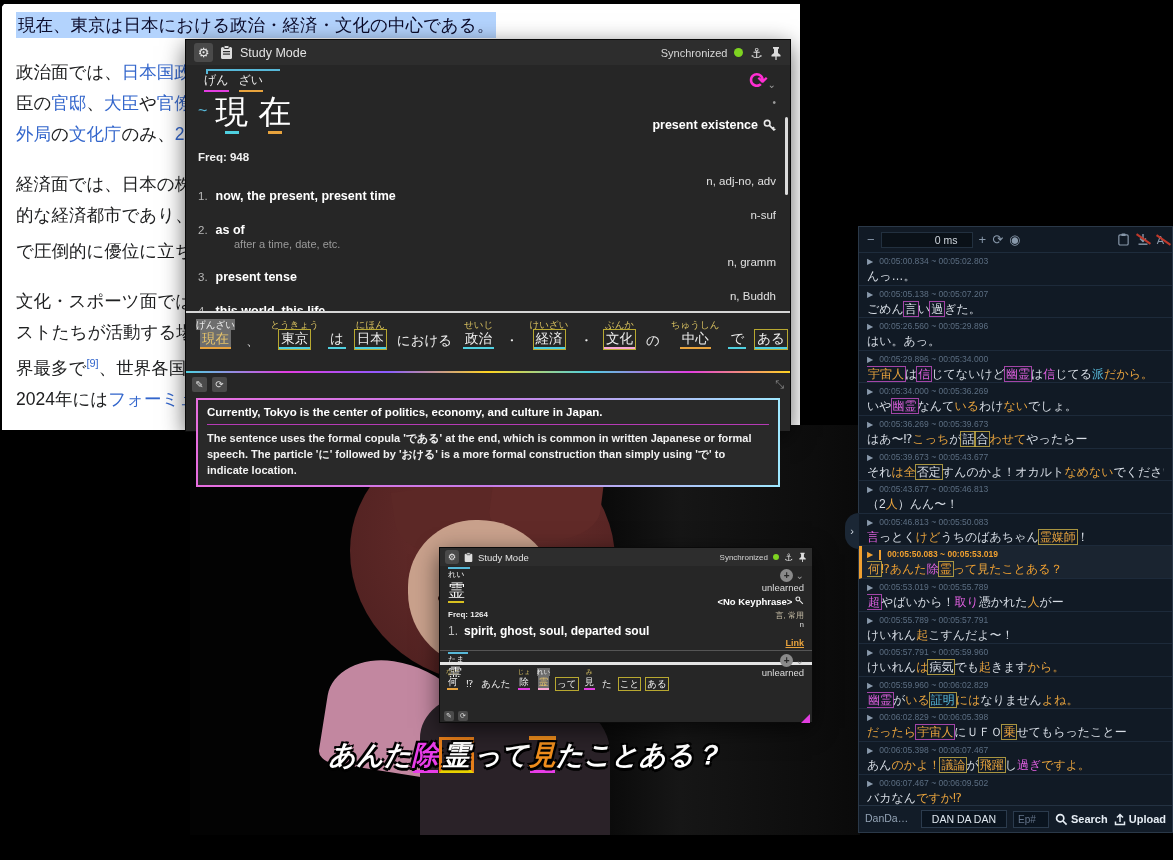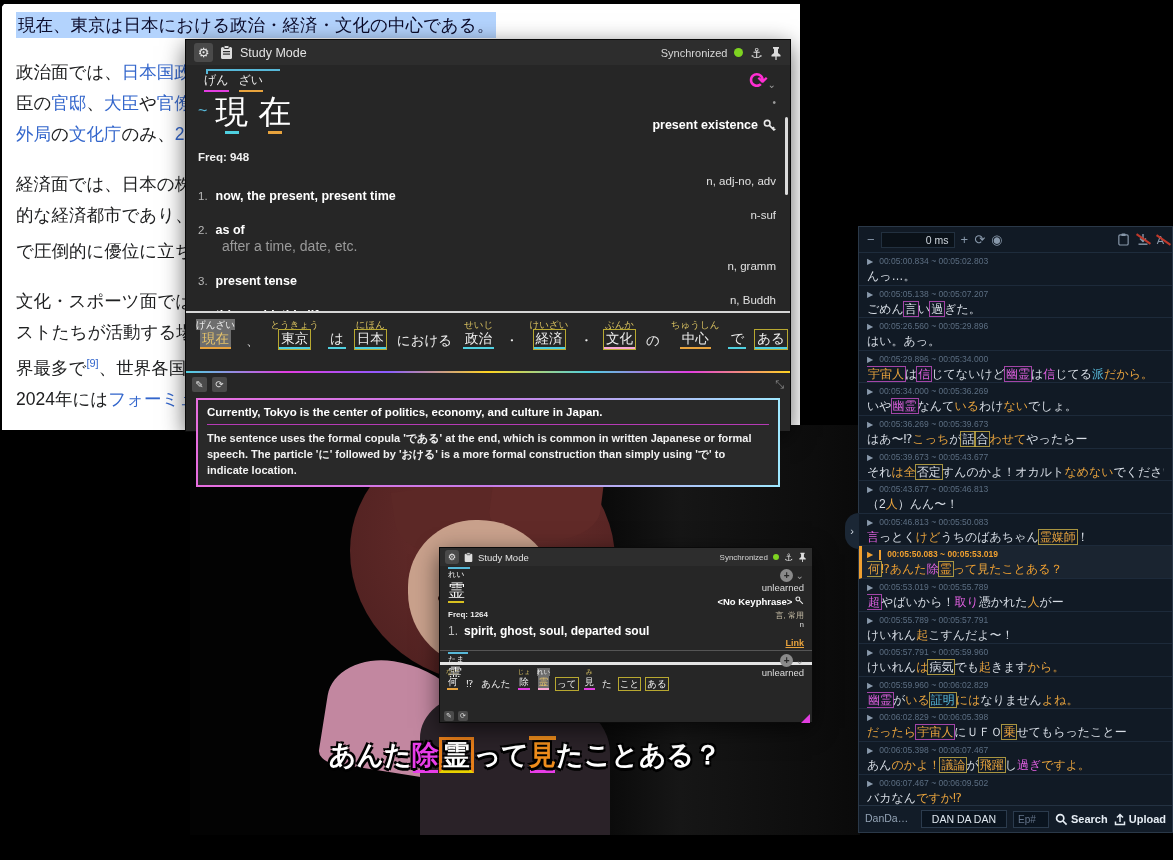--- a/index.html
+++ b/index.html
@@ -46,21 +46,21 @@
   .freq{position:absolute;left:12px;top:86px;font-size:11.5px;font-weight:bold;color:#f0f0f0;}
   .p1right{position:absolute;right:14px;top:6px;text-align:right;}
   .syncicon{color:#ff2ed2;font-size:22px;font-weight:bold;line-height:20px;}
   .smallchev{color:#9a9a9a;font-size:10px;}
   .keyphrase{margin-top:8px;font-size:12.5px;font-weight:bold;color:#fff;display:flex;align-items:center;gap:5px;justify-content:flex-end;}
   .vscroll{position:absolute;right:2px;top:52px;width:3px;height:78px;background:#dcdcdc;border-radius:2px;}
   .defs{position:absolute;left:12px;right:14px;top:104px;height:142px;overflow:hidden;}
   .defpos{text-align:right;font-size:11.5px;color:#e0e0e0;margin-top:6px;}
   .defline{font-size:12.5px;font-weight:bold;color:#fff;margin-top:2px;}
   .defnum{color:#b8b8b8;font-weight:normal;margin-right:8px;font-size:11.5px;}
-  .defsub{font-size:14px;color:#9a9a9a;margin-left:24px;margin-top:1px;}
+  .defsub{font-size:11px;color:#9a9a9a;margin-left:36px;margin-top:1px;}
 
   .sentdivider{height:2px;background:#d6d6d6;}
   .sentarea{padding:6px 10px 4px;height:48px;overflow:hidden;white-space:nowrap;}
   .tok{display:inline-flex;flex-direction:column;align-items:center;margin-right:9px;vertical-align:bottom;}
   .tok .furi{font-size:9.5px;color:#d8c060;line-height:11px;min-height:11px;}
   .tok .tb{font-size:13.5px;color:#eee;line-height:17px;padding:0 2px;}
   .tok.sel .tb{background:#6e6e6e;color:#e8c46a;}
   .tok.sel .furi{background:#6e6e6e;color:#f2f2f2;}
   .bx-y{outline:1px solid #b8a830;}
   .c-w{color:#eeeeee;} .c-o{color:#e8a33d;} .c-m{color:#e060e0;} .c-c{color:#57b8d8;}
@@ -84,21 +84,21 @@
   .hair{position:absolute;left:160px;top:8px;width:265px;height:250px;background:radial-gradient(circle at 55% 40%,#6b2f2d,#4a1e1e);
         border-radius:48% 52% 46% 54%;}
   .face{position:absolute;left:218px;top:95px;width:150px;height:148px;background:#c9a18c;border-radius:46% 54% 48% 52%;}
   .bang1{position:absolute;left:205px;top:60px;width:110px;height:70px;background:#5c2826;border-radius:0 0 60% 80%;transform:rotate(-8deg);}
   .bang2{position:absolute;left:300px;top:55px;width:110px;height:62px;background:#612a28;border-radius:0 0 80% 50%;transform:rotate(7deg);}
   .eyeL{position:absolute;left:248px;top:168px;width:26px;height:10px;background:#3c1812;border-radius:50% 50% 40% 40%;}
   .eyeR{position:absolute;left:318px;top:166px;width:28px;height:11px;background:#3c1812;border-radius:50% 50% 40% 40%;}
   .mouth{position:absolute;left:286px;top:222px;width:18px;height:6px;background:#7a4438;border-radius:40%;}
   .shoulder{position:absolute;left:135px;top:238px;width:150px;height:110px;background:#c287a0;border-radius:40% 60% 10% 10%;transform:rotate(9deg);}
   .torso{position:absolute;left:230px;top:268px;width:190px;height:150px;background:#2a2228;border-radius:30% 40% 0 0;}
-  .subline{position:absolute;left:0;right:0;bottom:62px;text-align:center;white-space:nowrap;}
+  .subline{position:absolute;left:0;right:0;bottom:62px;text-align:center;white-space:nowrap;font-style:italic;}
   .vtok{font-size:27px;font-weight:bold;color:#fff;
         text-shadow:-2px -2px 0 #000,2px -2px 0 #000,-2px 2px 0 #000,2px 2px 0 #000,0 3px 0 #000;}
   .vtok.c-m{color:#e83de8;} .vtok.c-o{color:#ef8d1c;}
   .vtok.obox{border:3px solid #e87f1a;border-bottom:3px solid #e8d200;padding:0 1px;}
   .vtok.topbar{border-top:4px solid #ef8d1c;}
   .vtok.u-m2{box-shadow:0 4px 0 -1px #e83de8;}
 
   
   #popup2{left:440px;top:548px;width:372px;height:174px;}
   #popup2 .pheader{height:18px;font-size:9.5px;gap:5px;padding:0 5px;}
@@ -127,21 +127,21 @@
   .p2foot{display:flex;align-items:center;gap:4px;padding:2px 4px;position:relative;height:14px;}
   .sqicon.mini{width:10px;height:10px;font-size:7px;}
   .magtri{position:absolute;right:2px;bottom:2px;width:0;height:0;border-left:9px solid transparent;border-bottom:9px solid #e23de0;}
 
   
   #panel{left:858px;top:226px;width:315px;height:607px;background:#111a25;border:1px solid #2a3848;
          box-sizing:border-box;display:flex;flex-direction:column;}
   .ptoolbar{height:25px;display:flex;align-items:center;gap:6px;padding:0 8px;color:#8898aa;
             font-size:13px;border-bottom:1px solid #1e2c3c;flex:none;}
   .offsetbox{background:#0a1118;border:1px solid #22303f;color:#cfd6dd;font-size:10.5px;
-             width:62px;text-align:right;padding:1px 5px;}
+             width:62px;text-align:right;padding:1px 14px;}
   .tbicon{cursor:pointer;}
   .ptool-r{margin-left:auto;display:flex;gap:8px;align-items:center;font-size:11px;}
   .slashwrap{position:relative;display:inline-block;}
   .slashwrap:after{content:"";position:absolute;left:-2px;top:5px;width:17px;height:2px;background:#c0392b;transform:rotate(35deg);}
   .srows{flex:1;overflow:hidden;}
   .srow{height:32.6px;box-sizing:border-box;border-bottom:1px solid #1d2a3a;padding:2px 8px 0;}
   .srow.active{background:#1a2430;border-left:3px solid #f0a030;padding-left:5px;}
   .stime{font-size:8.5px;color:#5c6e82;line-height:13px;display:flex;align-items:center;gap:6px;}
   .splay{font-size:8px;color:#8a9aac;}
   .srow.active .stime-t{color:#f0a030;font-weight:bold;}

